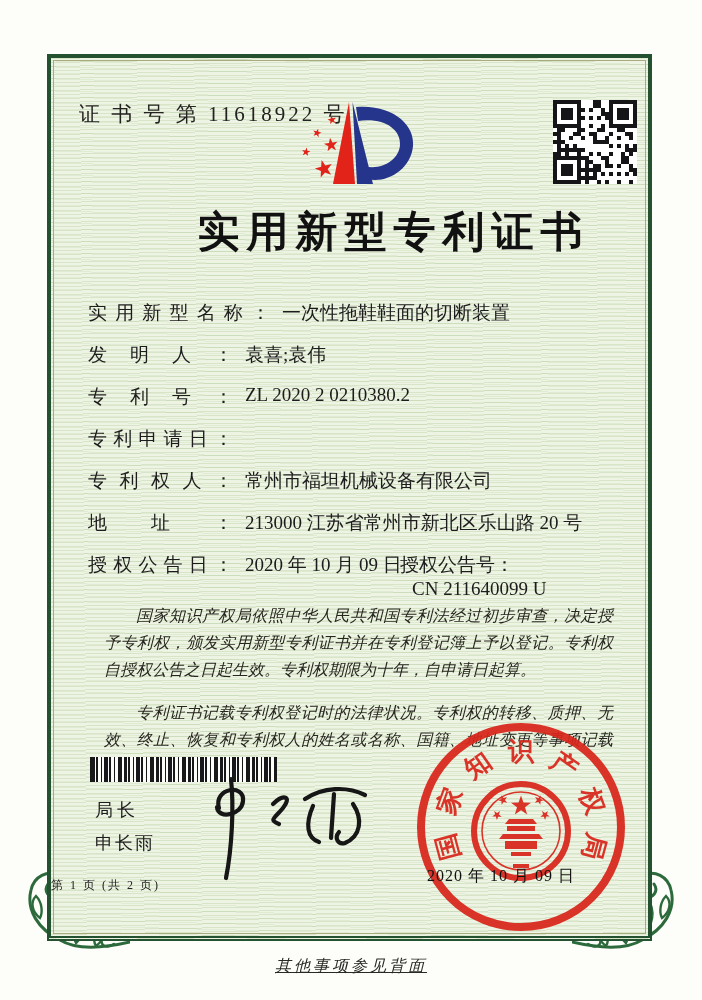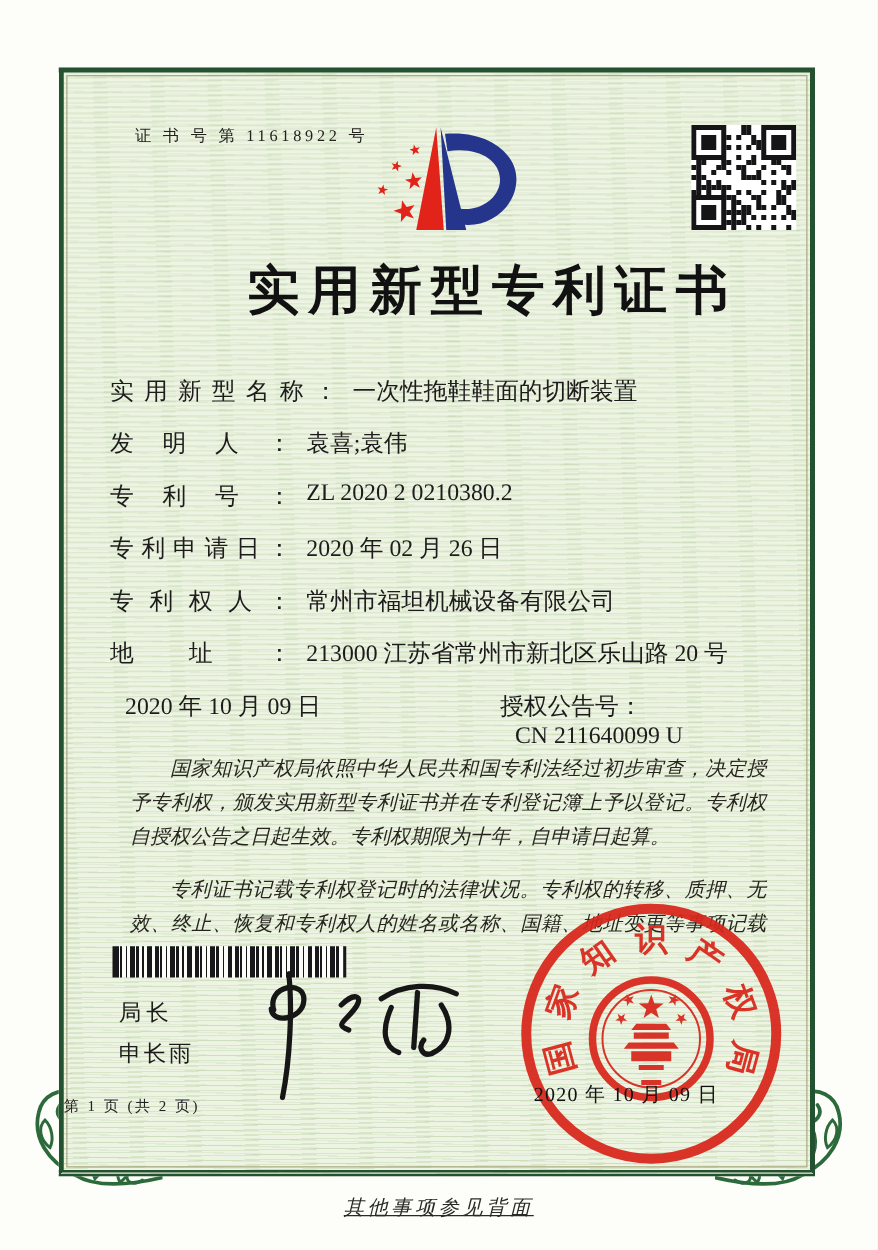--- a/index.html
+++ b/index.html
@@ -21,22 +21,22 @@
     background-image:
       repeating-linear-gradient(179deg, rgba(134,175,104,.22) 0 1px, rgba(0,0,0,0) 1px 4px),
       repeating-linear-gradient(181.5deg, rgba(134,175,104,.13) 0 1px, rgba(0,0,0,0) 1px 6px);
   }
   .frame-hairline{
     position:absolute;left:2px;top:2px;right:2px;bottom:2px;
     border:1px solid #a8ab7e;pointer-events:none;
   }
   
   .cert-no{
-    position:absolute;left:57px;top:42px;
-    font-size:13px;letter-spacing:3px;color:#22221f;font-family:Liberation Serif, serif;
+    position:absolute;left:28px;top:42px;
+    font-size:21px;letter-spacing:3px;color:#22221f;font-family:Liberation Serif, serif;
   }
   .logo{position:absolute;left:236px;top:36px;width:138px;height:110px;}
   .qr{position:absolute;left:502px;top:42px;width:84px;height:84px;background:#fff;}
   .title{
     position:absolute;left:0;top:146px;width:100%;
     text-align:center;font-size:42px;font-weight:700;letter-spacing:7px;
     color:#111;
     margin-left:44px;
   }
   
@@ -282,31 +282,31 @@
     <div class="row" style="top:284px">
       <span class="lab">发明人：</span>
       <span class="val">袁喜;袁伟</span>
     </div>
     <div class="row" style="top:326px">
       <span class="lab">专利号：</span>
       <span class="val">ZL 2020 2 0210380.2</span>
     </div>
     <div class="row" style="top:368px">
       <span class="lab">专利申请日：</span>
-      <span class="val">2020 年 02 月 26 日</span>
     </div>
     <div class="row" style="top:410px">
       <span class="lab">专利权人：</span>
       <span class="val">常州市福坦机械设备有限公司</span>
     </div>
     <div class="row" style="top:452px">
       <span class="lab">地址：</span>
       <span class="val">213000 江苏省常州市新北区乐山路 20 号</span>
     </div>
     <div class="row" style="top:494px;width:540px">
+      <span class="lab">授权公告日：</span>
       <span class="val">2020 年 10 月 09 日</span>
       <span class="pair2">
         <span class="lab2">授权公告号：</span>
         <span class="val">CN 211640099 U</span>
       </span>
     </div>
   </div>
 
   <div class="body-text">
     <p>国家知识产权局依照中华人民共和国专利法经过初步审查，决定授予专利权，颁发实用新型专利证书并在专利登记簿上予以登记。专利权自授权公告之日起生效。专利权期限为十年，自申请日起算。</p>

